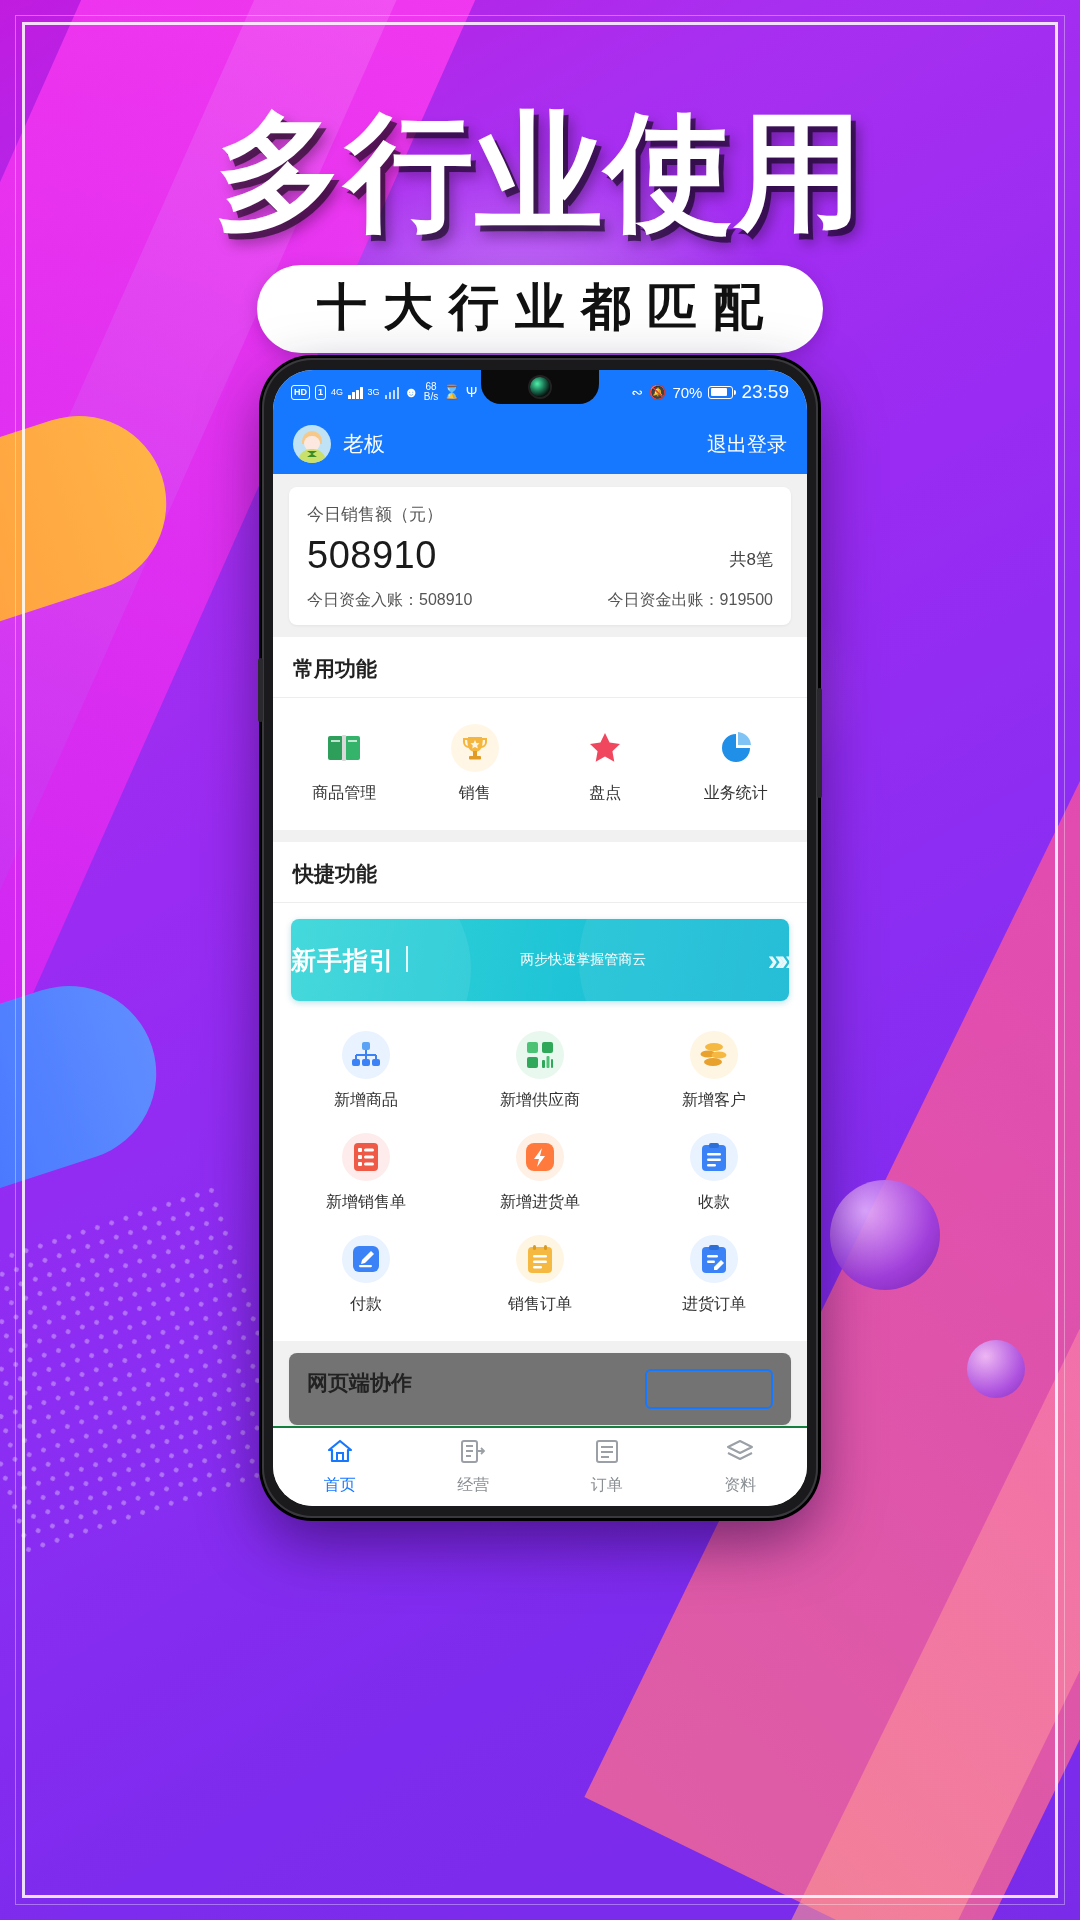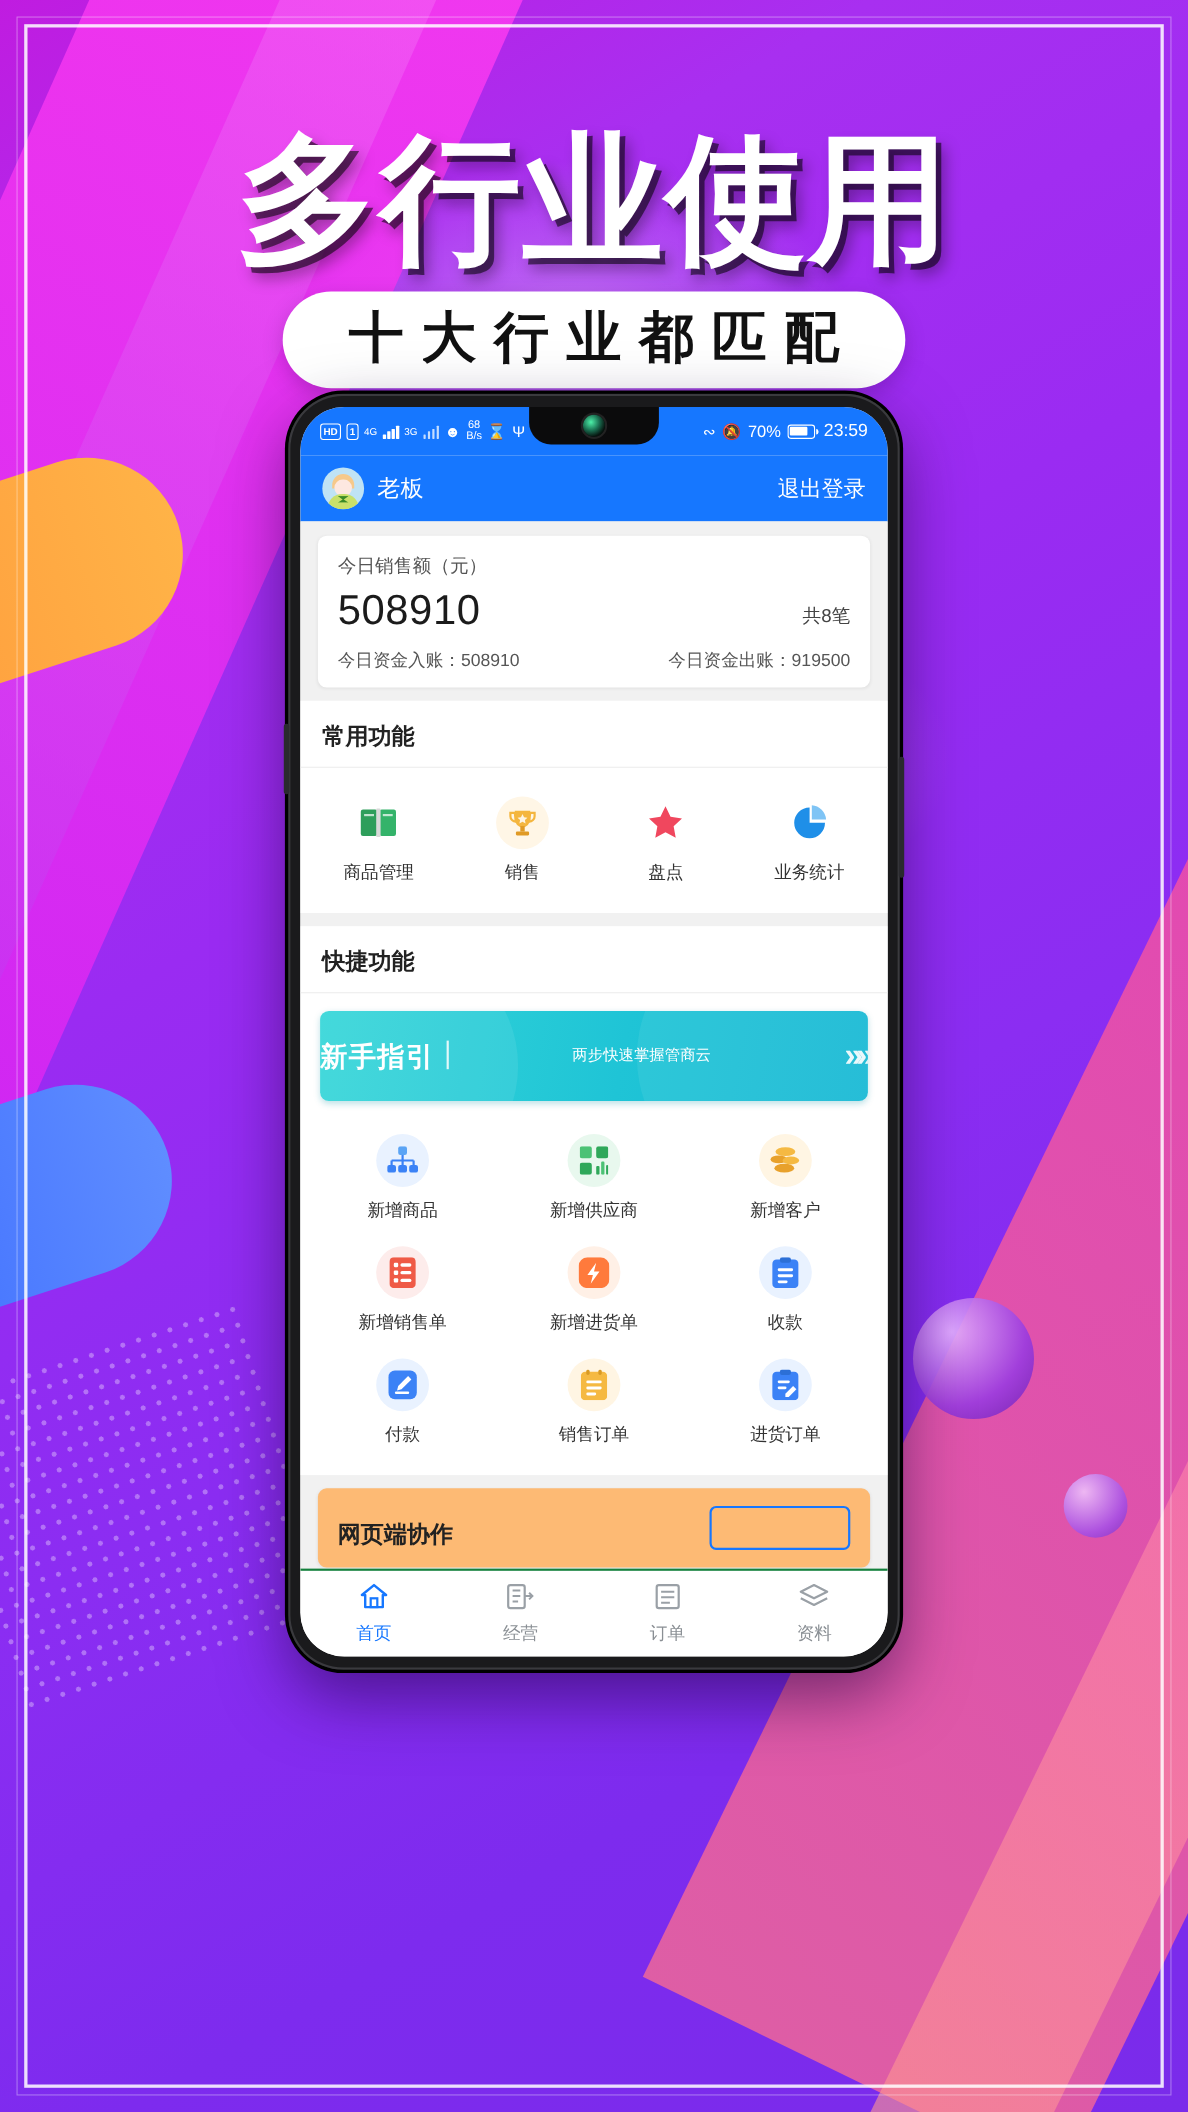--- a/index.html
+++ b/index.html
@@ -86,21 +86,21 @@
   }
   .frame-line::before {
     content:""; position:absolute; left:-10px; top:-10px; right:-10px; bottom:-10px;
     border:1px solid rgba(255,255,255,.35);
   }
 
   
   .headline {
     position:absolute; top:118px; left:0; width:1080px;
     text-align:center;
-    font-family:Liberation Sans, sans-serif;
+    font-family:Liberation Mono, monospace;
     font-weight:bold;
     font-size:128px;
     line-height:1;
     color:#ffffff;
     letter-spacing:2px;
     text-shadow:
       5px 6px 0 rgba(0,0,0,.55),
       8px 10px 14px rgba(0,0,0,.35);
     white-space:nowrap;
   }
@@ -198,21 +198,21 @@
     position:relative; display:inline-block;
   }
   .battery::after {
     content:""; position:absolute; right:-4px; top:3.5px;
     width:2px; height:5px; background:#fff; border-radius:0 2px 2px 0;
   }
   .battery i {
     position:absolute; left:1.5px; top:1.5px; bottom:1.5px;
     width:68%; background:#fff; border-radius:1px; display:block;
   }
-  .sb-time { font-size:16px; margin-left:2px; }
+  .sb-time { font-size:19px; margin-left:2px; }
 
   
   .app-header {
     flex:0 0 60px;
     background:#1677ff;
     display:flex; align-items:center;
     padding:0 20px;
   }
   .avatar {
     width:38px; height:38px; border-radius:50%;
@@ -288,23 +288,23 @@
   }
   .banner .b-main { color:#fff; font-size:25px; font-weight:600; letter-spacing:1px; position:relative; }
   .banner .b-main::after{
     content:""; position:absolute; right:-13px; top:2px;
     width:2px; height:26px; background:rgba(255,255,255,.85);
   }
   .banner .b-sub { color:#fff; font-size:14px; margin-left:30px; position:relative; }
   .banner .b-arrow { color:rgba(255,255,255,.9); font-size:30px; font-weight:bold; margin-left:26px; letter-spacing:-6px; position:relative; }
 
   .web-card {
-    background:#fdba74; margin:12px 16px 0;
+    background:#737373; margin:12px 16px 0;
     border-radius:8px; padding:16px 18px;
-    display:flex; align-items:flex-end;
+    display:flex; align-items:flex-start;
     box-shadow:0 1px 3px rgba(0,0,0,.06);
   }
   .web-card .wt { font-size:21px; font-weight:600; color:#222; }
   .web-card .wbtn {
     margin-left:auto; border:2px solid #1677ff; border-radius:6px;
     width:128px; height:40px;
   }
 
   
   .tabbar {

